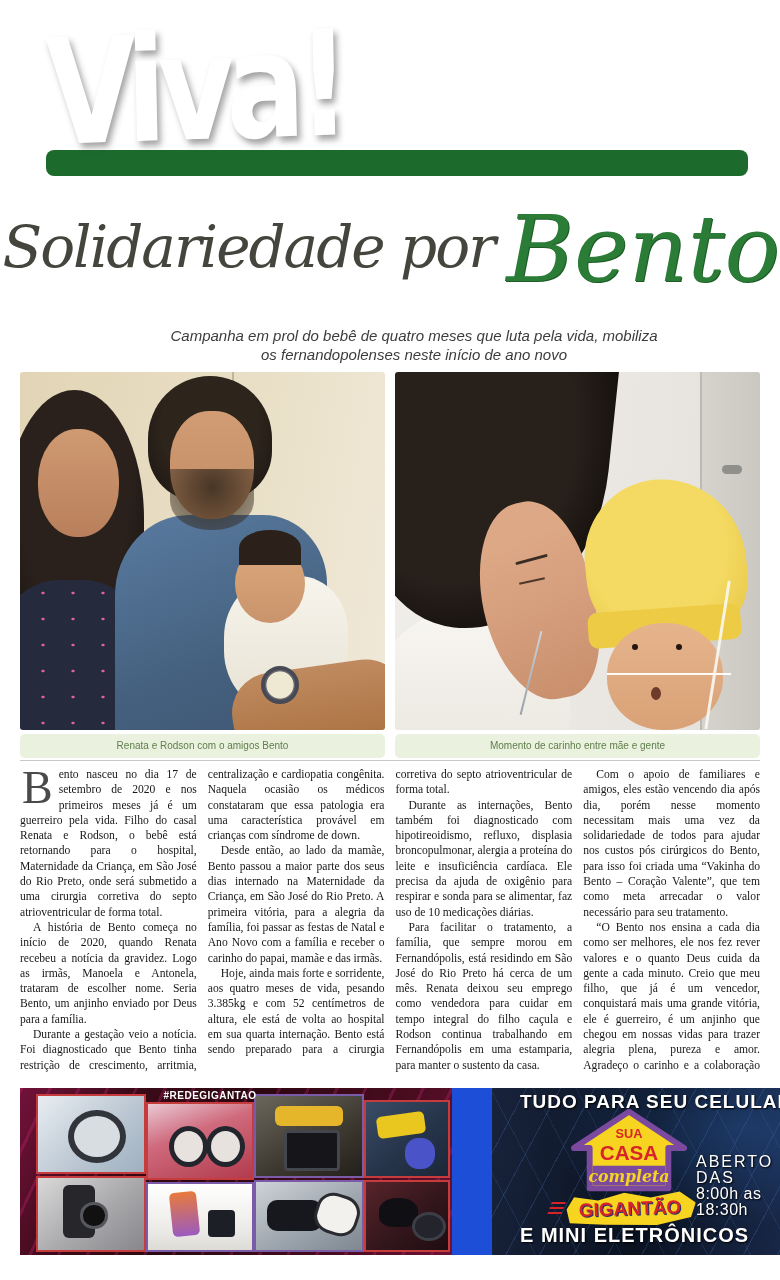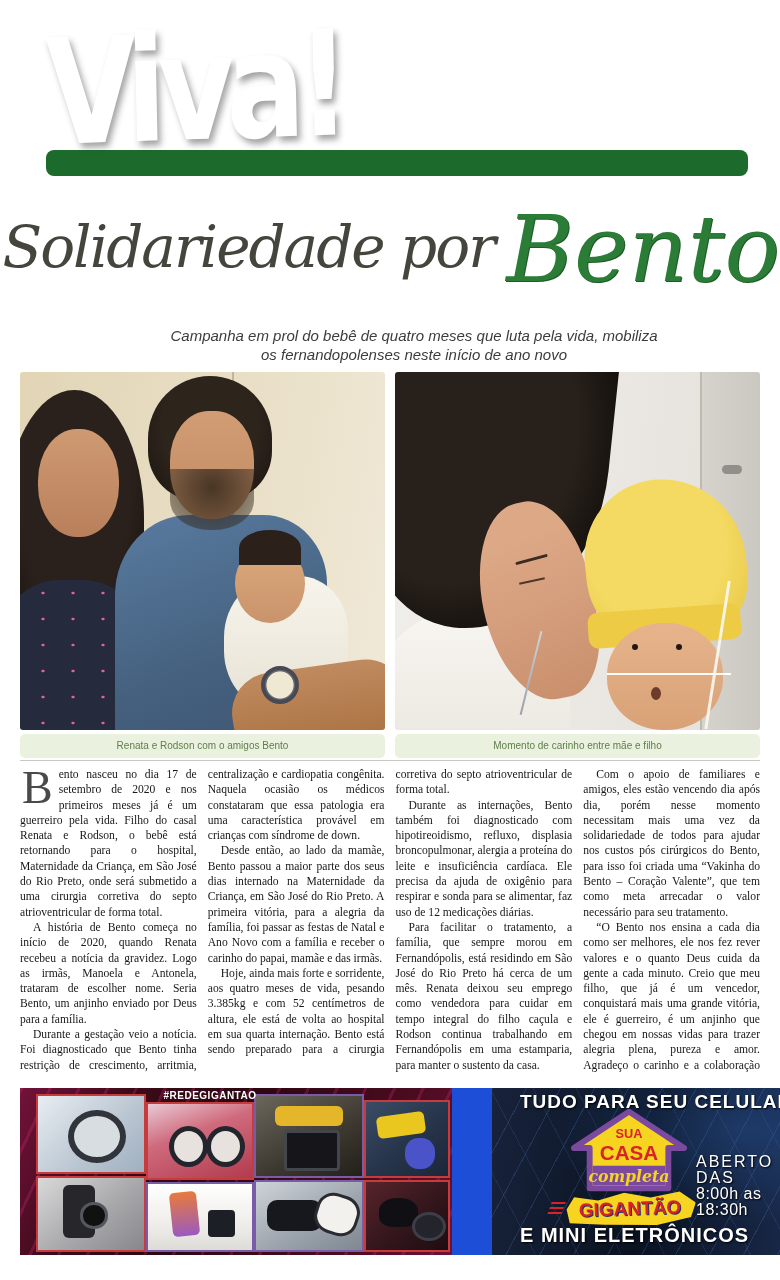--- a/index.html
+++ b/index.html
@@ -206,30 +206,30 @@
     <div class="pm-baby-hat"></div>
     <div class="pm-hat-brim"></div>
     <div class="pm-baby-face"></div>
     <div class="pm-baby-eye1"></div>
     <div class="pm-baby-eye2"></div>
     <div class="pm-baby-mouth"></div>
     <div class="pm-cannula"></div>
     <div class="pm-tube"></div>
   </div>
   <div id="caption-left" class="caption">Renata e Rodson com o amigos Bento</div>
-  <div id="caption-right" class="caption">Momento de carinho entre mãe e filho</div>
+  <div id="caption-right" class="caption">Momento de carinho entre mãe e gente</div>
   <div class="rule"></div>
 
   <div class="article">
     <p class="first"><span class="dropcap">B</span><span>ento nasceu no dia 17 de setembro de 2020 e nos primeiros meses já é um guerreiro pela vida. Filho do casal Renata e Rodson, o bebê está retornando para o hospital, Maternidade da Criança, em São José do Rio Preto, onde será submetido a uma cirurgia corretiva do septo atrioventricular de forma total.</span></p>
     <p>A história de Bento começa no início de 2020, quando Renata recebeu a notícia da gravidez. Logo as irmãs, Manoela e Antonela, trataram de escolher nome. Seria Bento, um anjinho enviado por Deus para a família.</p>
     <p>Durante a gestação veio a notícia. Foi diagnosticado que Bento tinha restrição de crescimento, arritmia, centralização e cardiopatia congênita. Naquela ocasião os médicos constataram que essa patologia era uma característica provável em crianças com síndrome de down.</p>
     <p>Desde então, ao lado da mamãe, Bento passou a maior parte dos seus dias internado na Maternidade da Criança, em São José do Rio Preto. A primeira vitória, para a alegria da família, foi passar as festas de Natal e Ano Novo com a família e receber o carinho do papai, mamãe e das irmãs.</p>
     <p>Hoje, ainda mais forte e sorridente, aos quatro meses de vida, pesando 3.385kg e com 52 centímetros de altura, ele está de volta ao hospital em sua quarta internação. Bento está sendo preparado para a cirurgia corretiva do septo atrioventricular de forma total.</p>
-    <p>Durante as internações, Bento também foi diagnosticado com hipotireoidismo, refluxo, displasia broncopulmonar, alergia a proteína do leite e insuficiência cardíaca. Ele precisa da ajuda de oxigênio para respirar e sonda para se alimentar, faz uso de 12 medicações diárias.</p>
+    <p>Durante as internações, Bento também foi diagnosticado com hipotireoidismo, refluxo, displasia broncopulmonar, alergia a proteína do leite e insuficiência cardíaca. Ele precisa da ajuda de oxigênio para respirar e sonda para se alimentar, faz uso de 10 medicações diárias.</p>
     <p>Para facilitar o tratamento, a família, que sempre morou em Fernandópolis, está residindo em São José do Rio Preto há cerca de um mês. Renata deixou seu emprego como vendedora para cuidar em tempo integral do filho caçula e Rodson continua trabalhando em Fernandópolis em uma estamparia, para manter o sustento da casa.</p>
     <p>Com o apoio de familiares e amigos, eles estão vencendo dia após dia, porém nesse momento necessitam mais uma vez da solidariedade de todos para ajudar nos custos pós cirúrgicos do Bento, para isso foi criada uma “Vakinha do Bento – Coração Valente”, que tem como meta arrecadar o valor necessário para seu tratamento.</p>
     <p>“O Bento nos ensina a cada dia como ser melhores, ele nos fez rever valores e o quanto Deus cuida da gente a cada minuto. Creio que meu filho, que já é um vencedor, conquistará mais uma grande vitória, ele é guerreiro, é um anjinho que chegou em nossas vidas para trazer alegria plena, pureza e amor. Agradeço o carinho e a colaboração de todos e peço que orem por ele”, disse a mãe do pequeno Bento, Renata Rodrigues Pereira.</p>
 
   </div>
 
   <div class="ad">
     <div class="collage">
       <div class="hashtag">#REDEGIGANTAO</div>
       <div class="tile t1">

